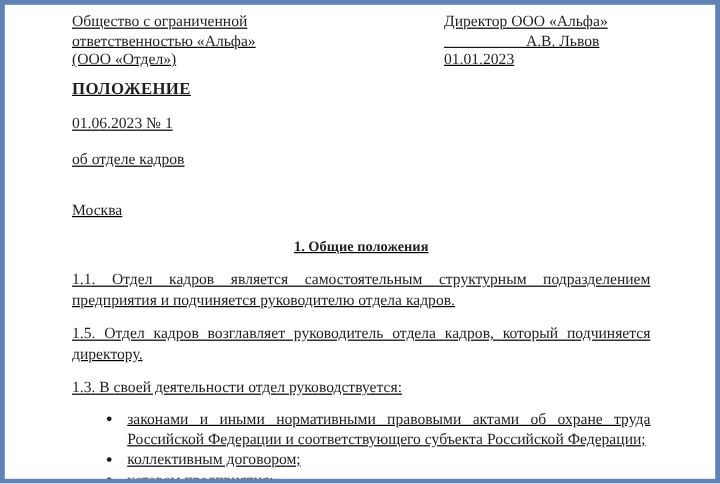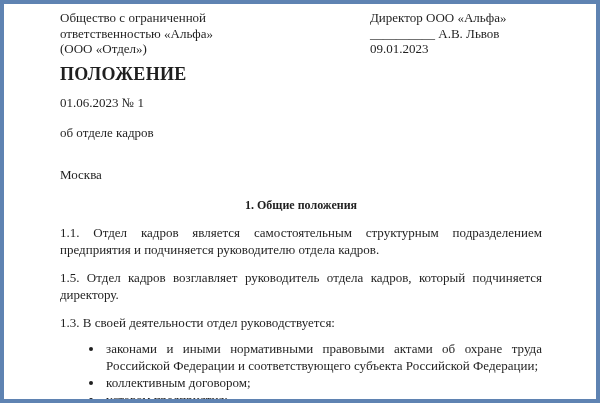--- a/index.html
+++ b/index.html
@@ -4,39 +4,40 @@
 <style>
   html, body { margin: 0; padding: 0; background: #ffffff; }
   .frame {
     width: 600px;
     height: 403px;
     box-sizing: border-box;
     border: 4px solid #5f83b2;
     background: #ffffff;
     overflow: hidden;
     position: relative;
+    text-decoration: underline;
   }
   .content {
     padding: 6px 54px 0 56px;
     font-family: "Liberation Serif", "DejaVu Serif", serif;
     font-size: 13px;
     color: #1f1f1f;
     line-height: 15.5px;
   }
   .header-row {
     display: flex;
     justify-content: space-between;
     align-items: flex-start;
   }
   .org-block { width: 200px; }
   .approve-block { width: 172px; }
   .sig-line { white-space: nowrap; }
   .doc-title {
     font-weight: bold;
-    font-size: 18px;
+    font-size: 14px;
     margin-top: 10px;
     letter-spacing: 0.3px;
   }
   .doc-number { margin-top: 13px; }
   .doc-subject { margin-top: 14px; }
   .doc-city { margin-top: 27px; }
   .section-heading {
     text-align: center;
     font-weight: bold;
     font-size: 12px;
@@ -65,21 +66,21 @@
 
     <div class="header-row">
       <div class="org-block">
         <div>Общество с ограниченной</div>
         <div>ответственностью «Альфа»</div>
         <div>(ООО «Отдел»)</div>
       </div>
       <div class="approve-block">
         <div>Директор ООО «Альфа»</div>
         <div class="sig-line"><span>__________</span>&nbsp;<span>А.В. Львов</span></div>
-        <div>09.01.2023</div>
+        <div>01.01.2023</div>
       </div>
     </div>
 
     <div class="doc-title">ПОЛОЖЕНИЕ</div>
     <div class="doc-number">01.06.2023 № 1</div>
     <div class="doc-subject">об отделе кадров</div>
     <div class="doc-city">Москва</div>
 
     <div class="section-heading">1. Общие положения</div>
 

